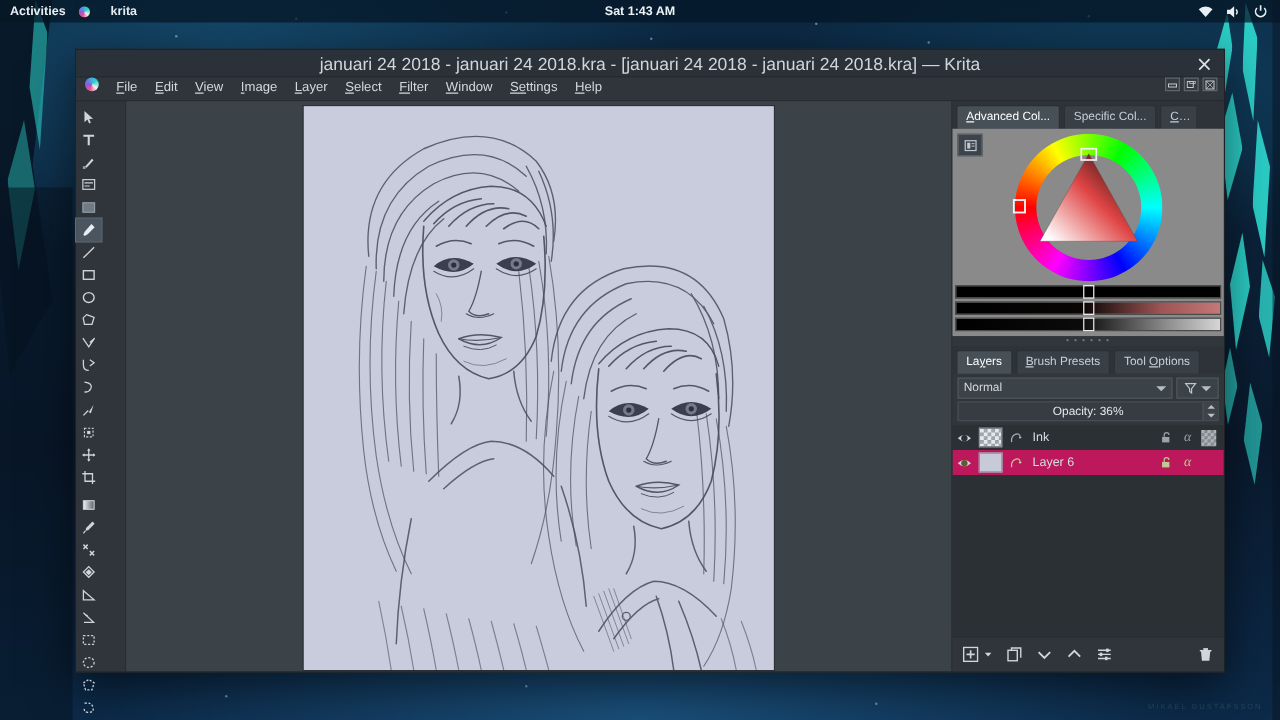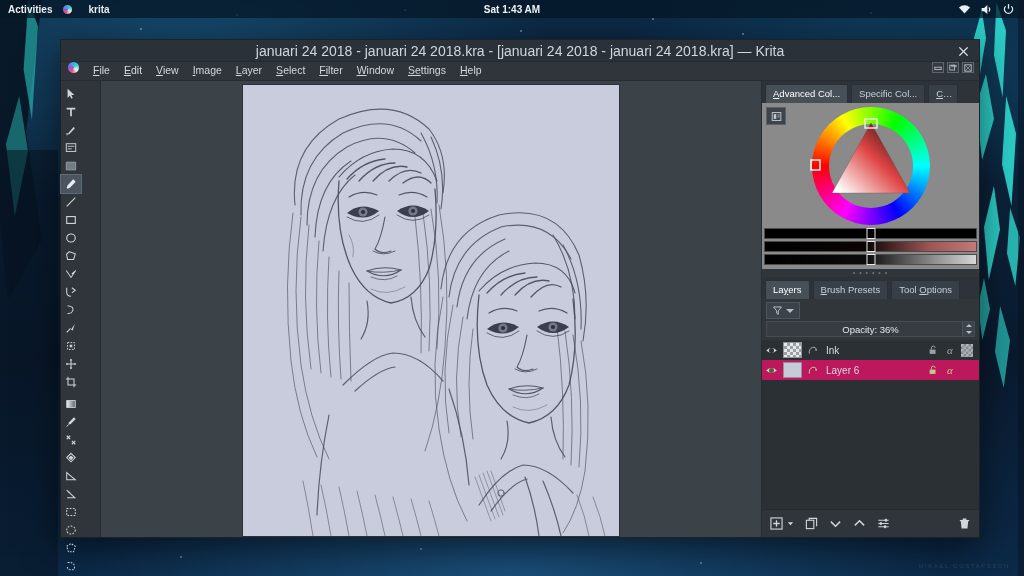--- a/index.html
+++ b/index.html
@@ -706,20 +706,24 @@
       <div id="dock-grip">• • • • • •</div>
 
       <div id="layers-top">
         <div class="tabrow">
           <span class="tab active">La<u>y</u>ers</span>
           <span class="tab"><u>B</u>rush Presets</span>
           <span class="tab">Tool <u>O</u>ptions</span>
         </div>
 
         <div id="blend-row">
+          <div id="blend-select">
+            <span>Normal</span>
+            <span class="caret"></span>
+          </div>
           <div id="filter-btn">
             <svg viewBox="0 0 14 14" width="11" height="11">
               <path d="M2 2.5 H12 L8 7.5 V12 L6 10.5 V7.5 Z" fill="none" stroke="#bfc6cd" stroke-width="1.2"></path>
             </svg>
             <span class="caret" style="margin-left:1px;"></span>
           </div>
         </div>
 
         <div id="opacity-row">
           <span id="opacity-text">Opacity: 36%</span>

